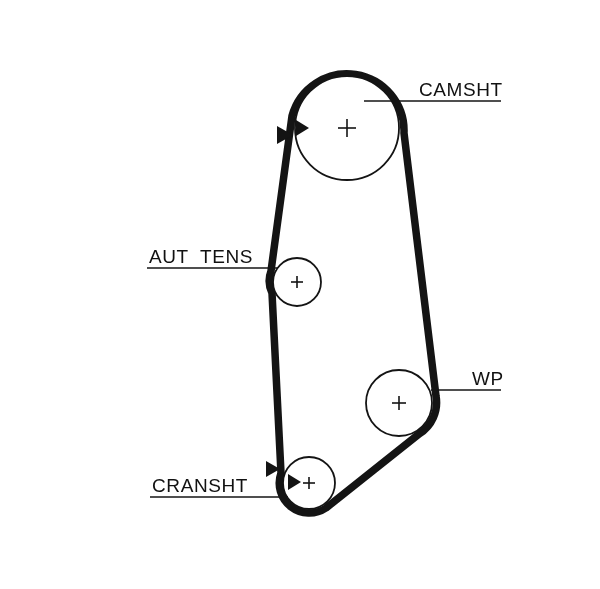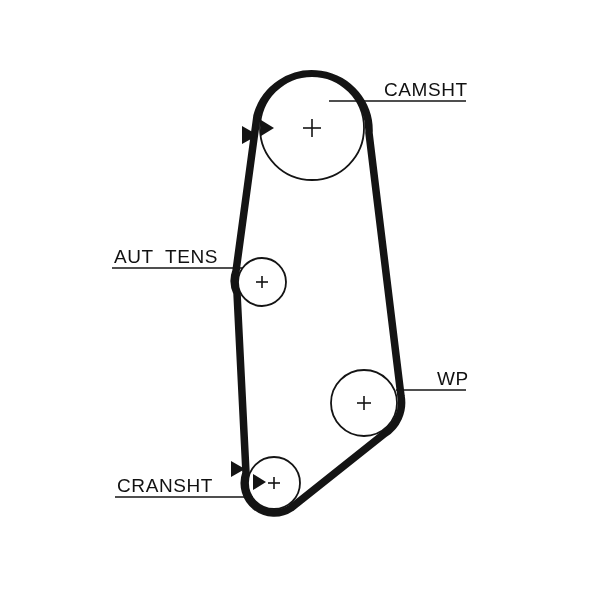--- a/index.html
+++ b/index.html
@@ -7,20 +7,21 @@
     --outline:#141414;
     --text:#111111;
     --background:#ffffff;
   }
   html,body{margin:0;padding:0;background:var(--background);}
   .stage{
     position:relative;
     width:543px;height:589px;
     background:var(--background);
     overflow:hidden;
+    margin-left:35px;
   }
   svg{display:block;}
   .belt{
     fill:none;
     stroke:var(--belt);
     stroke-width:7.5;
     stroke-linejoin:round;
   }
   .pulley{
     fill:#ffffff;

